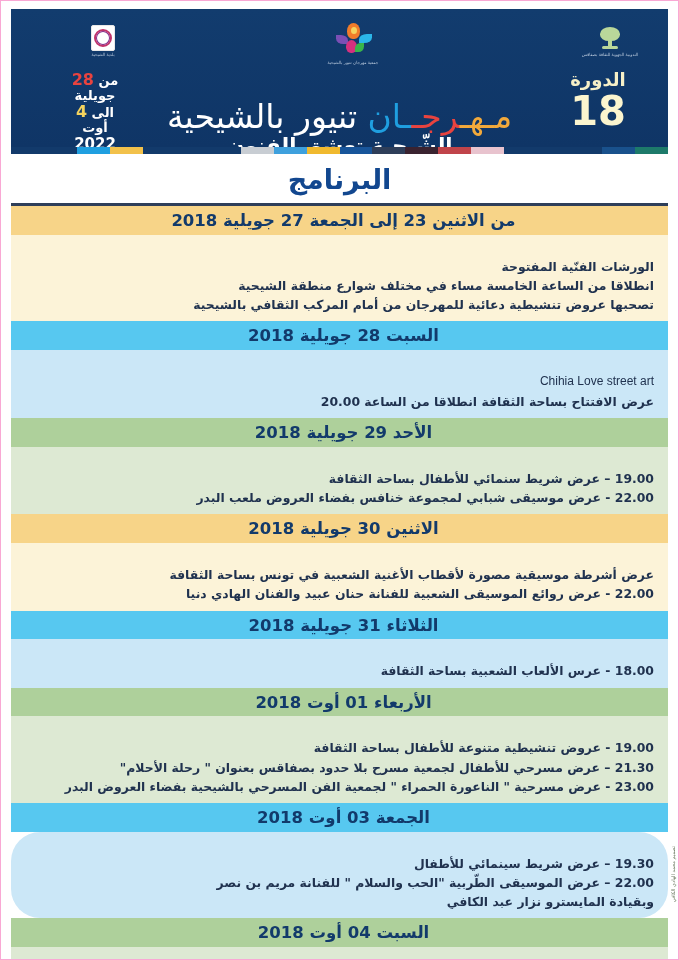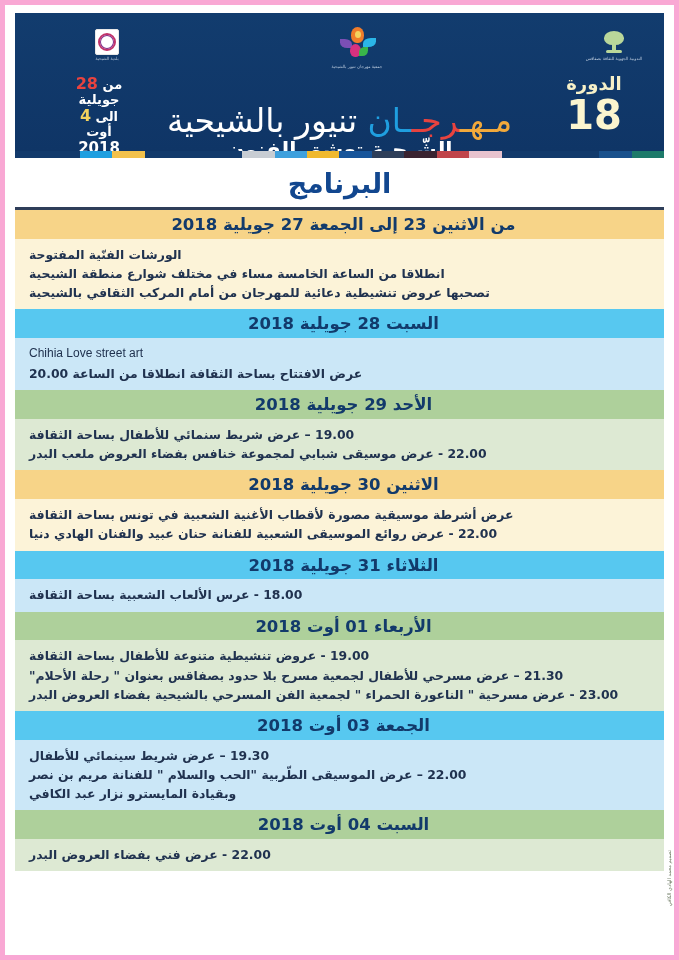--- a/index.html
+++ b/index.html
@@ -7,21 +7,21 @@
     width:679px;height:960px;
     background:#ffffff;
     font-family:"DejaVu Sans","Liberation Sans",sans-serif;
     overflow:hidden;
   }
   .poster{
     position:relative;
     width:679px;height:960px;
     box-sizing:border-box;
     background:#ffffff;
-    border:5px solid #f9a8d4;
+    border:1px solid #f9a8d4;
     overflow:hidden;
   }
 
   
   .header{
     position:relative;
     margin:8px 10px 0 10px;
     height:138px;
     background:#123a6b;
     background:linear-gradient(180deg,#123c6e 0%,#0f3566 100%);
@@ -130,25 +130,25 @@
   
   .days{margin:0 10px;}
   .day-head{
     text-align:center;
     color:#123a6b;
     font-size:16.5px;font-weight:bold;
     padding:5px 0 4px 8px;
     line-height:1.2;
   }
   .day-body{
-    text-align:left;
+    text-align:right;
     color:#20324f;
     font-size:12.4px;font-weight:bold;
     line-height:1.55;
-    padding:6px 14px 7px 14px;
+    padding:22px 14px 7px 14px;
   }
   .day-body .latin{
     font-size:12px;font-weight:normal;color:#20324f;
     direction:ltr;display:block;margin-bottom:1px;
     font-family:"Liberation Sans",sans-serif;
   }
   .day-body p{margin:0;}
 
   .side-credit{
     position:absolute;right:2px;top:845px;
@@ -193,21 +193,21 @@
       <span class="logo-caption">الندوبية الجهوية للثقافة بصفاقس</span>
     </div>
 
     <div class="dates-left">
       <div><span>من</span>
            <span class="d-red">28</span></div>
       <div>جويلية</div>
       <div><span>الى</span>
            <span class="d-yellow">4</span></div>
       <div>أوت</div>
-      <div class="d-year">2018</div>
+      <div class="d-year">2022</div>
     </div>
 
     <div class="title-wrap">
       <div class="title-main">
         <span class="c-orange">مـهـ</span><span class="c-red">رجـ</span><span class="c-blue">ـان</span><span> تنيور بالشيحية</span>
       </div>
       <div class="title-sub">الشّيحية تعشق الفنون</div>
     </div>
 
     <div class="edition">
@@ -281,21 +281,21 @@
       <div>
         <div class="day-head" style="background: rgb(174, 208, 155);">الأربعاء 01 أوت 2018</div>
         <div class="day-body" style="background: rgb(221, 233, 211);">
           <p>19.00 - عروض تنشيطية متنوعة للأطفال بساحة الثقافة</p>
           <p>21.30  –  عرض مسرحي  للأطفال لجمعية مسرح بلا حدود بصفاقس بعنوان " رحلة الأحلام"</p>
           <p>23.00  -  عرض مسرحية " الناعورة الحمراء " لجمعية الفن المسرحي بالشيحية بفضاء العروض  البدر</p>
         </div>
       </div>
       <div>
         <div class="day-head" style="background: rgb(87, 200, 240);">الجمعة 03 أوت 2018</div>
-        <div class="day-body" style="background: rgb(203, 231, 247);">
+        <div class="day-body" style="background: rgb(203, 231, 247); border-radius: 29px;">
           <p>19.30 – عرض شريط سينمائي للأطفال</p>
           <p>22.00 – عرض  الموسيقى الطّربية "الحب والسلام  " للفنانة مريم بن نصر</p>
           <p>وبقيادة المايسترو نزار عبد الكافي</p>
         </div>
       </div>
       <div>
         <div class="day-head" style="background: rgb(174, 208, 155);">السبت  04 أوت 2018</div>
         <div class="day-body" style="background: rgb(221, 233, 211);">
           <p>22.00 - عرض فني  بفضاء العروض البدر</p>
         </div>

